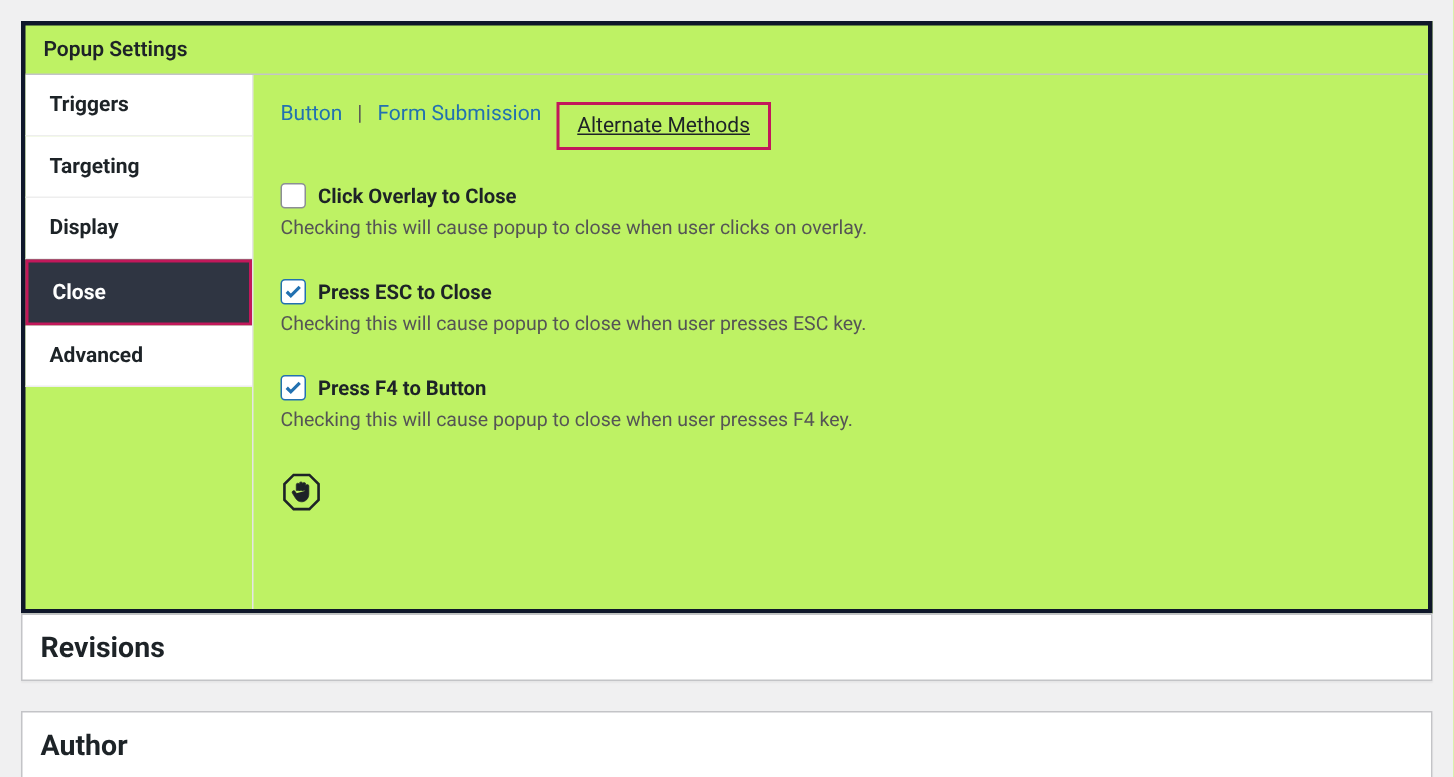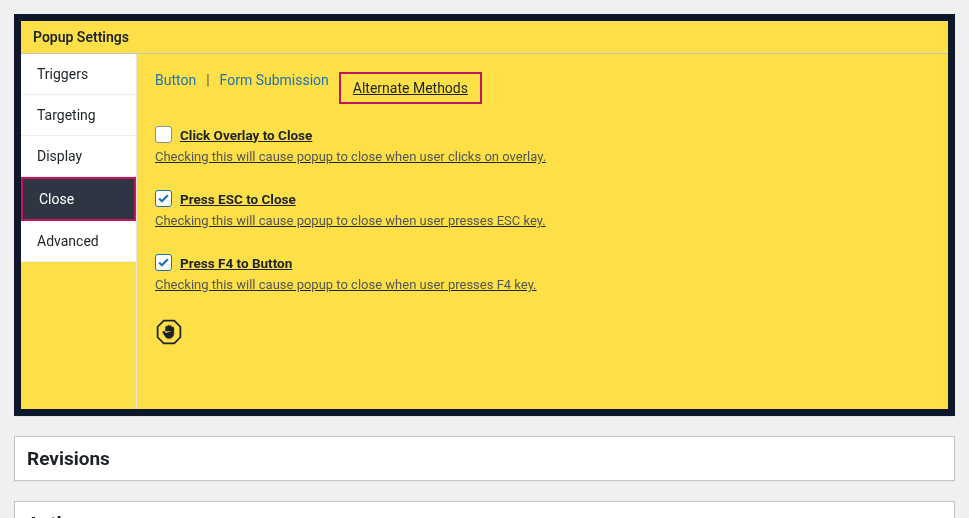--- a/index.html
+++ b/index.html
@@ -6,43 +6,43 @@
   body {
     margin: 0;
     padding: 14px;
     background: #f0f0f1;
     font-family: -apple-system, BlinkMacSystemFont, "Segoe UI", Roboto, "Helvetica Neue", Arial, sans-serif;
     font-size: 13px;
     color: #1d2327;
     width: 969px;
   }
   .postbox {
-    background: #fde047;
-    border: 7px solid #0f172a;
-    margin-bottom: 20px;
+    background: #bef264;
+    border: 3px solid #0f172a;
     box-shadow: 0 1px 1px rgba(0,0,0,.04);
   }
   .postbox-header {
     border-bottom: 1px solid #c3c4c7;
     padding: 8px 12px;
   }
   .postbox-header h2 {
     font-size: 14px;
     margin: 0;
     font-weight: 600;
   }
   .inside {
     display: flex;
     padding: 0;
     margin: 0;
   }
   .sidebar {
-    width: 116px;
+    width: 152px;
     border-right: 1px solid #e5e5e5;
     flex-shrink: 0;
+    font-weight: bold;
   }
   .sidebar-item {
     padding: 12px 16px;
     font-size: 14px;
     border-bottom: 1px solid #eee;
     cursor: pointer;
     background: #fff;
     color: #1d2327;
   }
   .sidebar-item.active {
@@ -71,21 +71,20 @@
     color: #1d2327;
     text-decoration: underline;
     border: 2px solid #c2185b;
     padding: 6px 12px;
   }
   .field {
     margin-bottom: 26px;
     display: flex;
     flex-direction: column;
     gap: 6px;
-    text-decoration: underline;
   }
   .field-row {
     display: flex;
     align-items: center;
     gap: 8px;
   }
   .checkbox {
     width: 17px;
     height: 17px;
     border: 1px solid #8c8f94;

